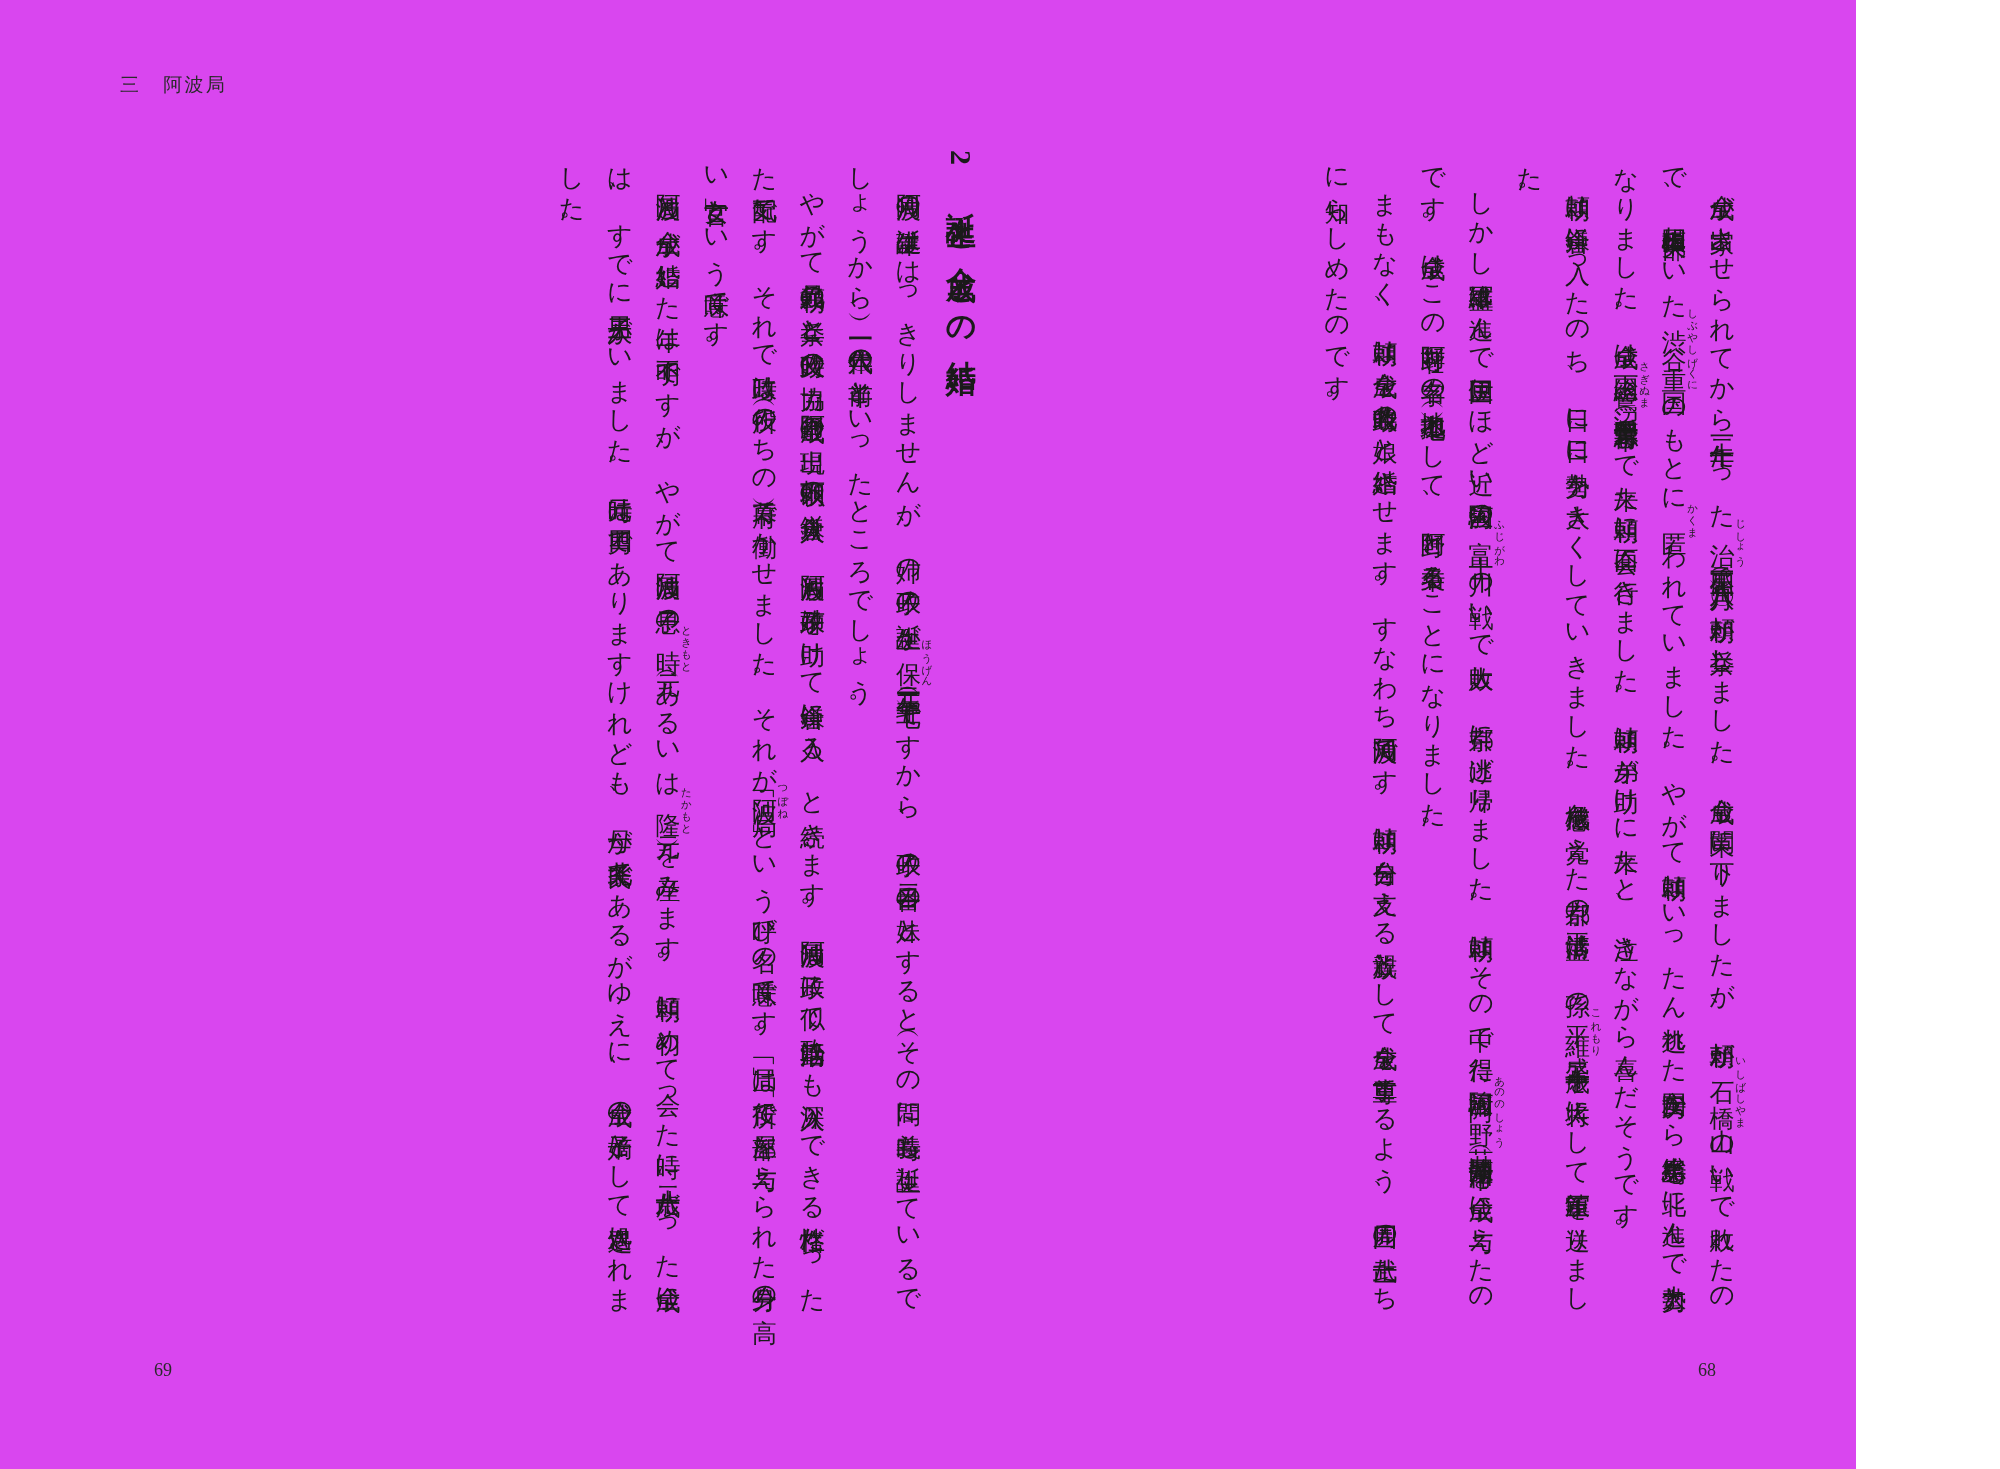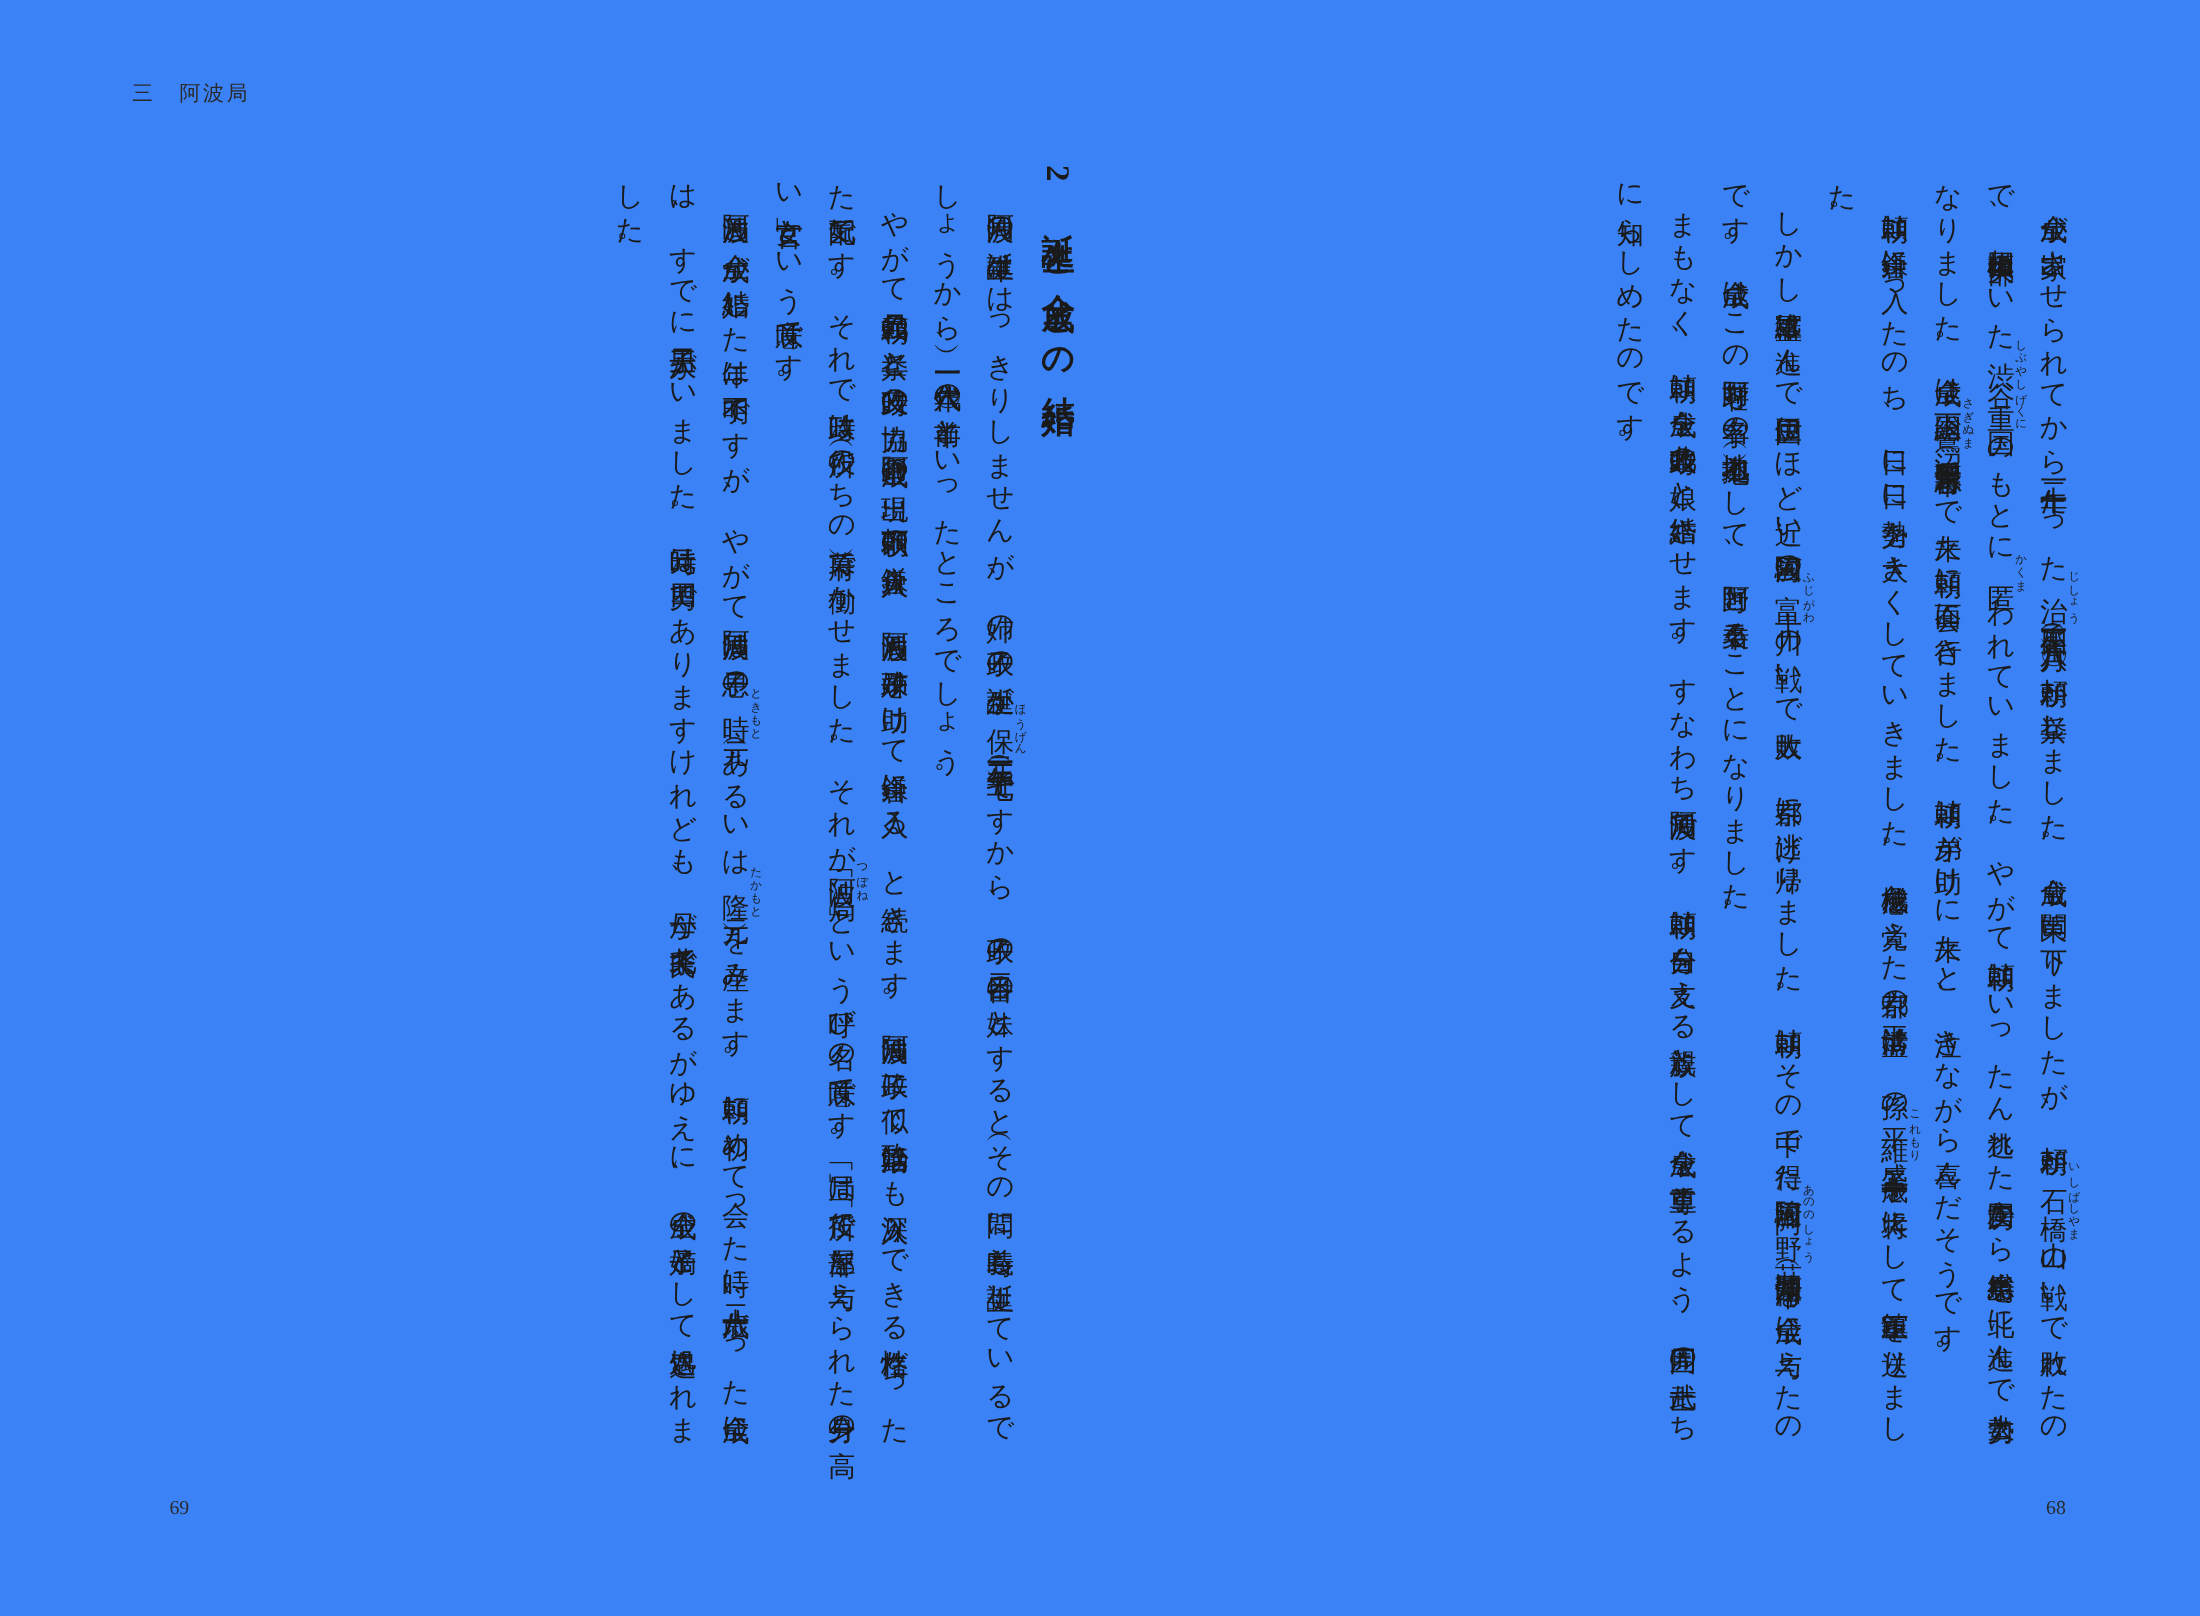--- a/index.html
+++ b/index.html
@@ -2,23 +2,23 @@
 <html lang="ja"><head>
 <meta charset="utf-8">
 <style>
   html, body {
     margin: 0;
     padding: 0;
     background: #ffffff;
   }
   #page {
     position: relative;
-    width: 2000px;
+    width: 1856px;
     height: 1469px;
-    background: #3b82f6;
+    background: #d946ef;
     font-family: "Liberation Serif", "DejaVu Serif", serif;
     color: #1a1a1a;
     overflow: hidden;
   }
 
   
   #running-head {
     position: absolute;
     top: 72px;
     left: 120px;
@@ -32,21 +32,21 @@
   
   .folio {
     position: absolute;
     bottom: 88px;
     font-size: 18px;
     color: #2a2a2a;
     font-family: "Liberation Serif", "DejaVu Serif", serif;
     margin-left: 32px;
   }
   #folio-left  { left: 122px; }
-  #folio-right { right: 122px; text-align: right; }
+  #folio-right { right: 140px; text-align: right; }
 
   
   .spread {
     position: absolute;
     top: 150px;
     left: 110px;
     right: 110px;
     height: 1150px;
   }
 

